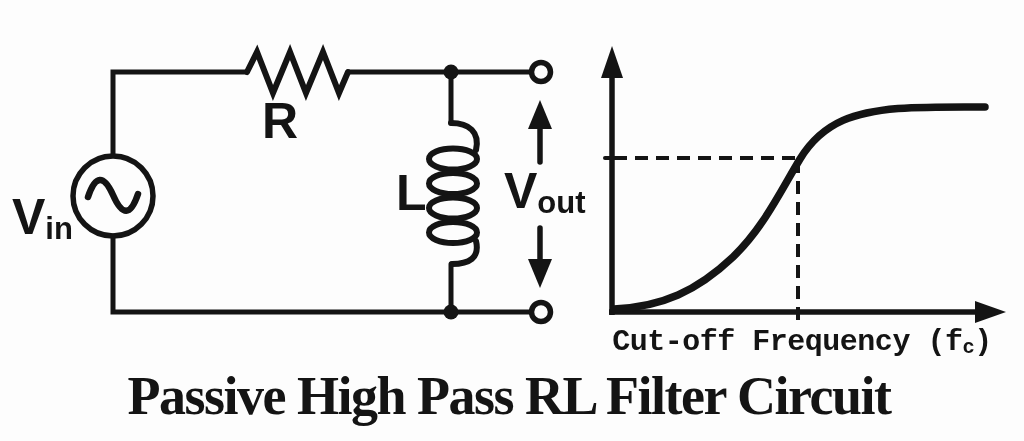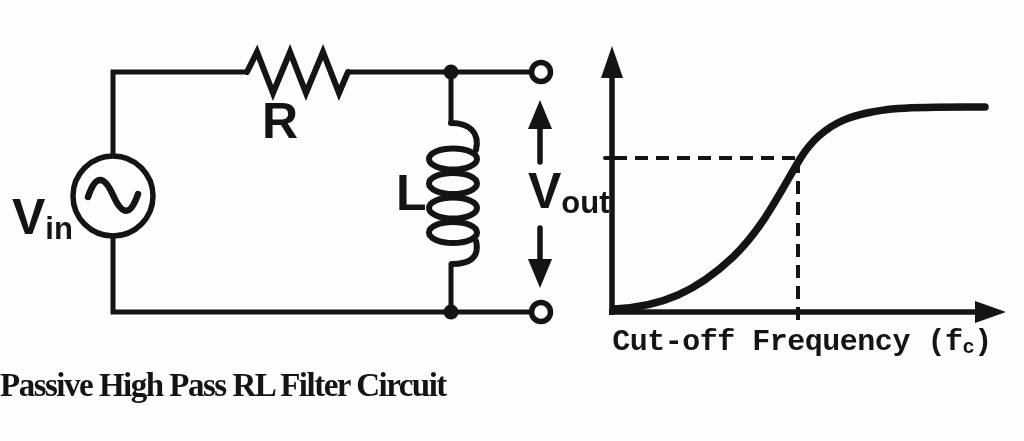--- a/index.html
+++ b/index.html
@@ -22,34 +22,34 @@
 
   .lbl {
     position:absolute; color:var(--ink);
     font-family:"Liberation Sans", sans-serif;
     font-weight:bold; font-size:50px; line-height:1; white-space:nowrap;
   }
   .lbl .sub { font-size:0.62em; position:relative; top:0.17em; letter-spacing:0; }
   .vin  { left:12px;  top:168px;margin-top:24px; }
   .rlab { left:262px; top:96px;  }
   .llab { left:396px; top:168px; }
-  .vout { left:528px; top:166px; }
+  .vout { left:504px; top:166px; }
   .cutoff {
     position:absolute; left:602px; top:327px; width:400px;
     text-align:center; color:var(--ink);
     font-family:Liberation Mono, monospace;
     font-weight:bold; font-size:30px; line-height:1;
     letter-spacing:-0.5px; white-space:nowrap;
   }
   .cutoff .subc { font-size:0.68em; position:relative; top:0.16em; }
   .title {
     position:absolute; left:0; top:369px; width:1018px;
-    color:var(--ink);
+    text-align:center; color:var(--ink);
     font-family:"Liberation Serif", serif;
-    font-weight:bold; font-size:33px; line-height:1;
+    font-weight:bold; font-size:54px; line-height:1;
     letter-spacing:-1.5px; white-space:nowrap;
   }
 </style>
 </head>
 <body>
 
 <div class="canvas">
 
   <svg width="1024" height="441" viewBox="0 0 1024 441">
 

